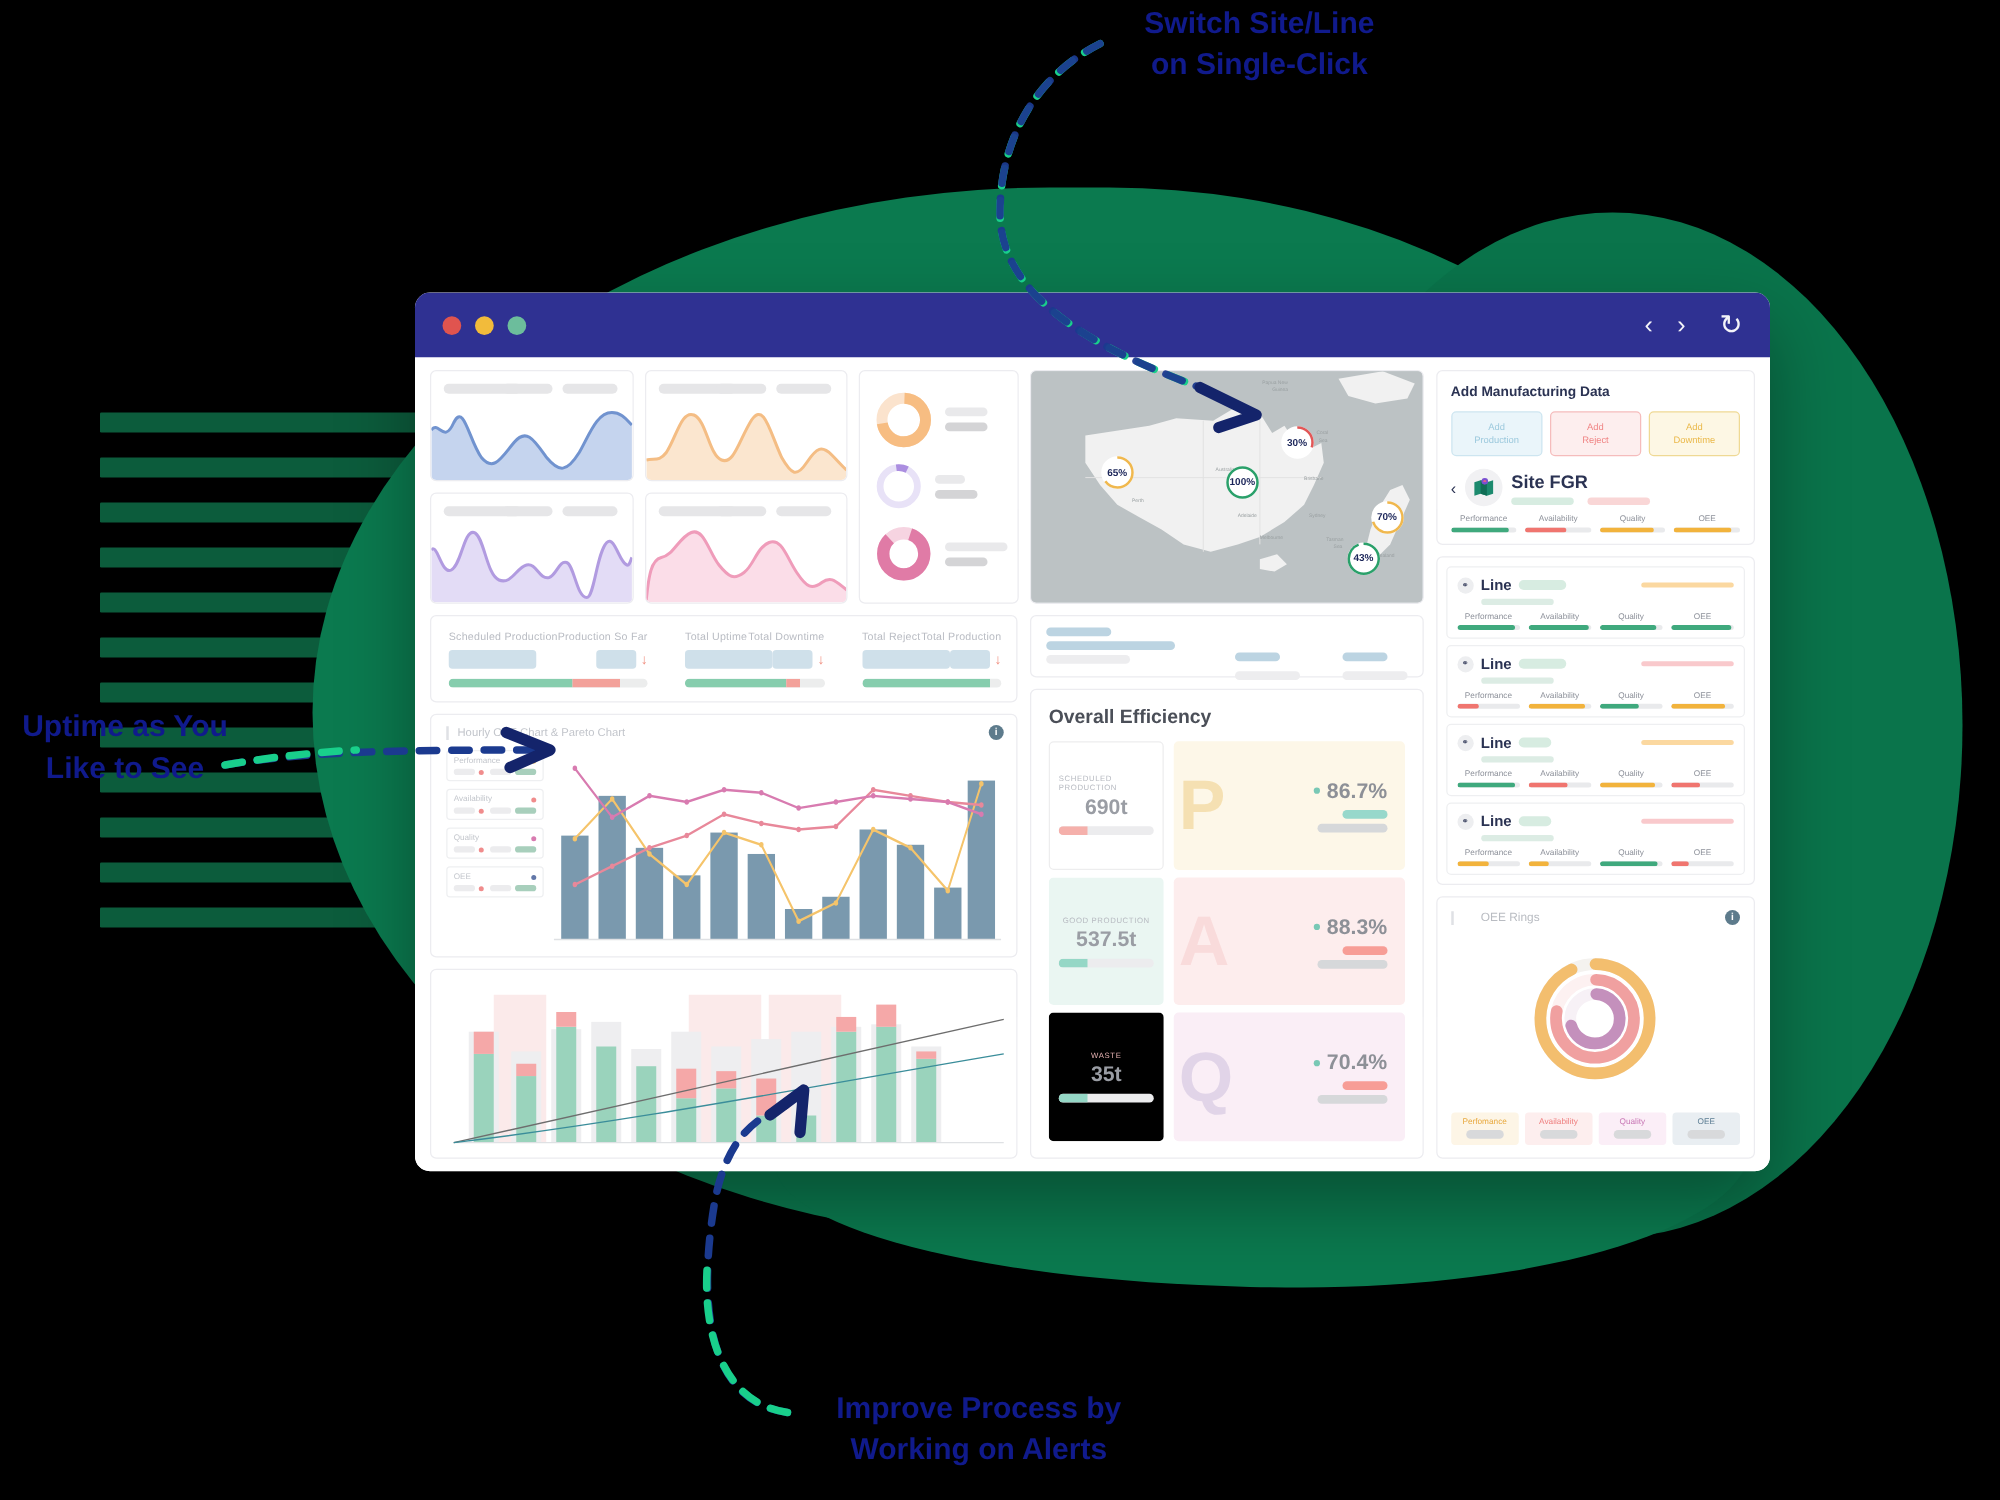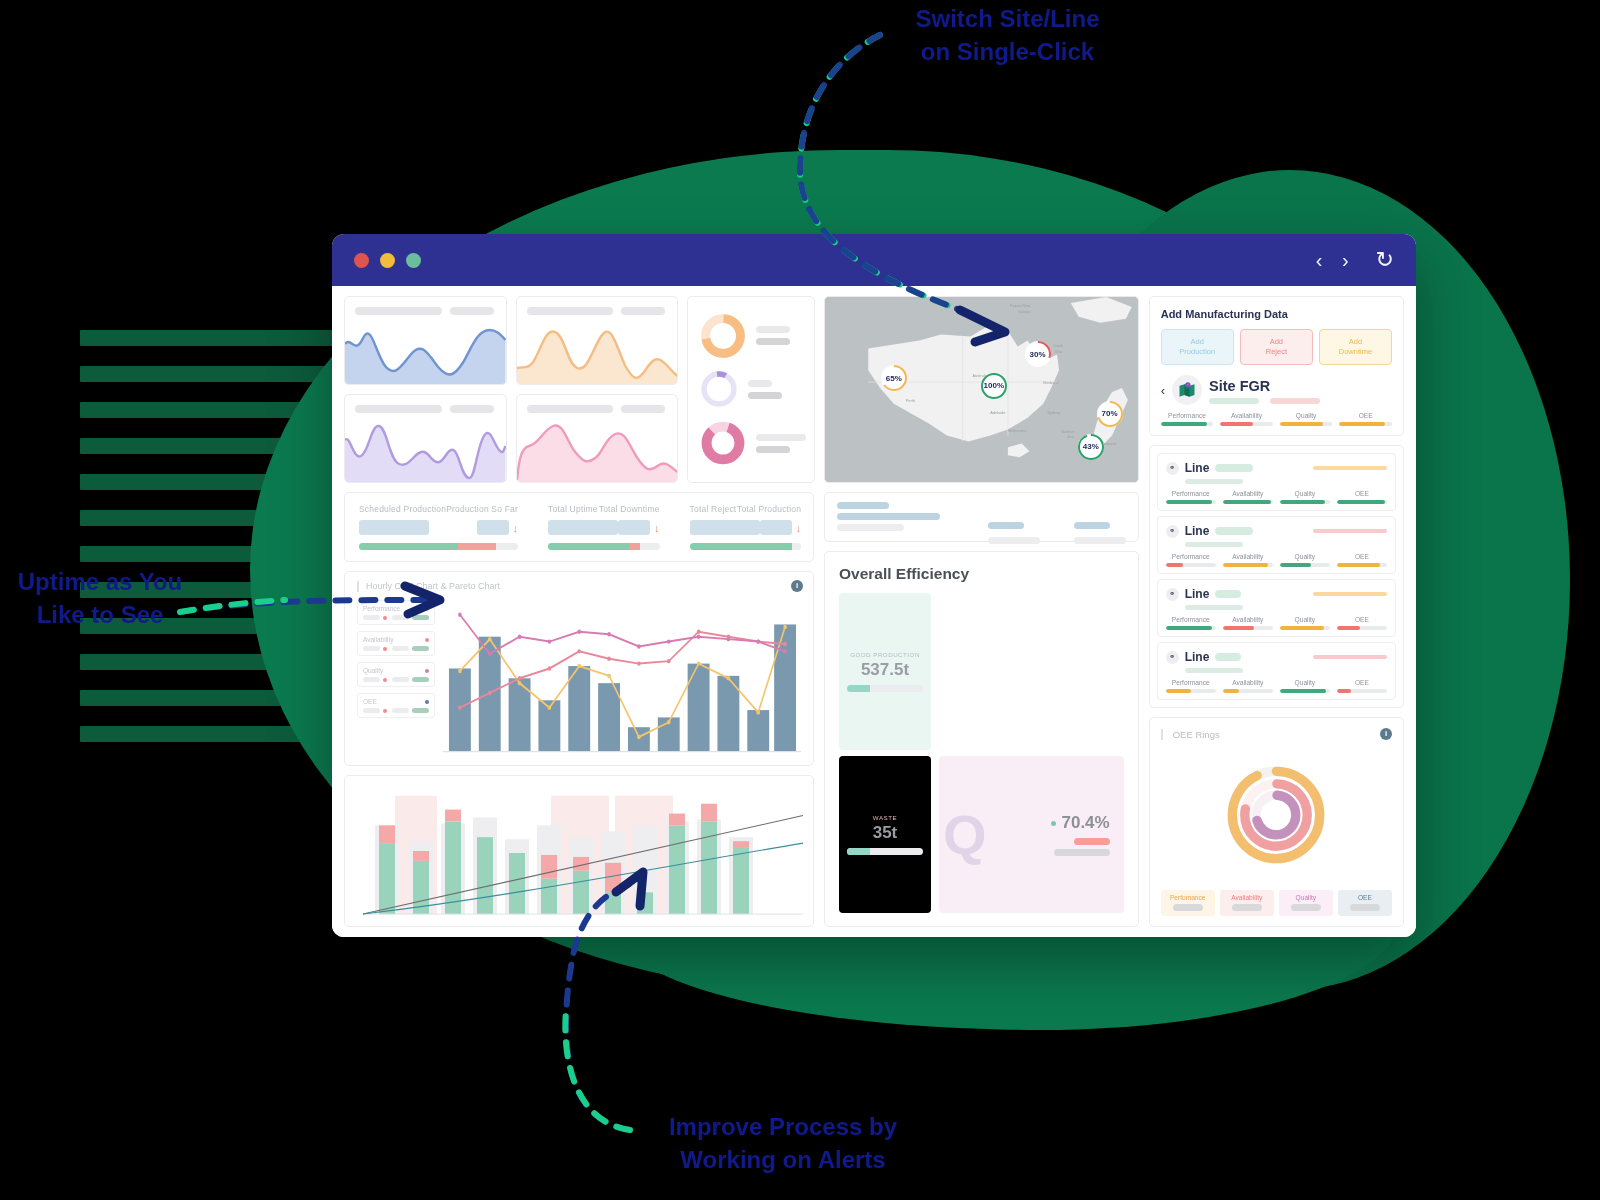--- a/index.html
+++ b/index.html
@@ -164,21 +164,21 @@
   .line-row{border:1px solid #eeeff1;border-radius:4px;padding:7px 8px 6px;box-sizing:border-box;}
   .line-top{display:flex;align-items:center;gap:6px;}
   .robot{width:13px;height:13px;border-radius:50%;background:#edeef0;
     display:flex;align-items:center;justify-content:center;font-size:7px;color:#2b3353;}
   .line-name{font-size:12px;font-weight:bold;color:#2b3353;}
   .line-chip{height:8px;border-radius:5px;background:#d7ece1;}
   .line-far{margin-left:auto;height:4px;width:74px;border-radius:3px;}
   .line-sub{height:5px;width:58px;border-radius:3px;background:#dcece4;margin:4px 0 6px 19px;}
 
   .rings-card{flex:1;padding:10px 11px;box-sizing:border-box;position:relative;display:flex;flex-direction:column;}
-  .rings-title{font-size:9.5px;color:#b9bcc2;border-left:2px solid #dfe1e5;padding-left:10px;}
+  .rings-title{font-size:9.5px;color:#b9bcc2;border-left:2px solid #dfe1e5;padding-left:22px;}
   .rings-wrap{flex:1;display:flex;align-items:center;justify-content:center;}
   .chips{display:flex;gap:5px;}
   .chip{flex:1;border-radius:3px;padding:4px 2px 5px;text-align:center;}
   .chip span{font-size:6.6px;display:block;}
   .chip i{display:block;height:7px;border-radius:4px;background:#d8d9db;margin:3px auto 0;width:60%;}
 
   
   .anno{position:absolute;color:#101a8c;font-weight:bold;font-size:24px;line-height:33px;}
   .anno-1{left:900px;top:2px;text-align:center;width:215px;}
   .anno-2{left:0px;top:565px;text-align:center;width:200px;}
@@ -644,28 +644,59 @@
               <div class="sl" style="width:36px;margin-top:8px"></div>
               <div class="sl gray" style="width:52px"></div>
             </div>
         </div>
       </div>
 
       <div class="card oe-card">
         <div class="oe-title">Overall Efficiency</div>
         <div class="oe-rows">
 
+          <div class="oe-row">
+            <div class="oe-left" style="background:#fff;border-color:#ededee">
+              <span class="oe-lbl">SCHEDULED PRODUCTION</span>
+              <span class="oe-num">690t</span>
+              <span class="oe-minibar">
+                  <i style="width:30%;background:#f5b0ab"></i>
+                </span>
+            </div>
+            <div class="oe-right" style="background:#fdf7e8">
+              <span class="oe-letter" style="color:#f0cf86">P</span>
+              <span class="oe-stat">
+                <span class="oe-pct">
+                    <b></b>
+                    <span>86.7%</span>
+                  </span>
+                <span class="oe-b1" style="width:36px;background:#97d8cb;display:block"></span>
+                <span class="oe-b2" style="display:block"></span>
+              </span>
+            </div>
+          </div>
 
           <div class="oe-row">
             <div class="oe-left" style="background:#eaf6f2">
               <span class="oe-lbl">GOOD PRODUCTION</span>
               <span class="oe-num">537.5t</span>
               <span class="oe-minibar">
                   <i style="width:30%;background:#95d7c6"></i>
                 </span>
+            </div>
+            <div class="oe-right" style="background:#fdeded">
+              <span class="oe-letter" style="color:#f7cdcd">A</span>
+              <span class="oe-stat">
+                <span class="oe-pct">
+                    <b></b>
+                    <span>88.3%</span>
+                  </span>
+                <span class="oe-b1" style="width:36px;background:#f79d96;display:block"></span>
+                <span class="oe-b2" style="display:block"></span>
+              </span>
             </div>
           </div>
 
           <div class="oe-row">
             <div class="oe-left" style="background:#000000">
               <span class="oe-lbl" style="color:#e4b1b1">WASTE</span>
               <span class="oe-num">35t</span>
               <span class="oe-minibar">
                   <i style="width:30%;background:#95d7c6"></i>
                 </span>

